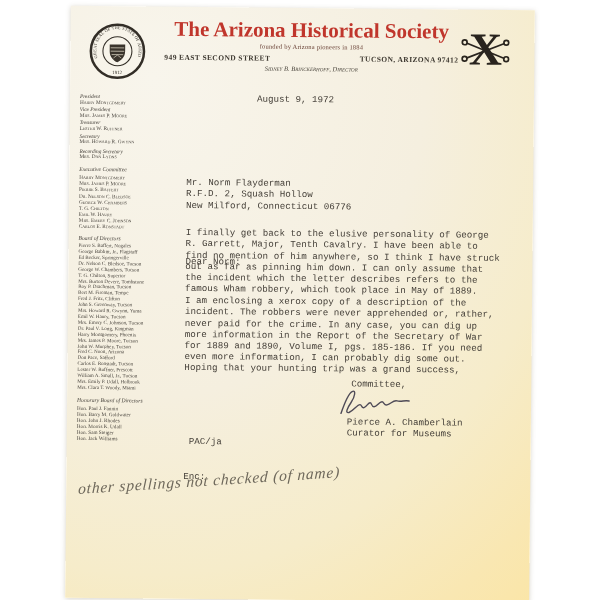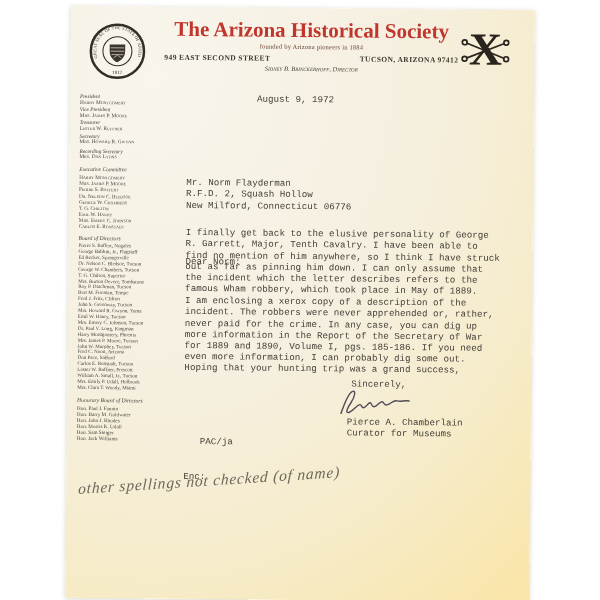--- a/index.html
+++ b/index.html
@@ -36,21 +36,21 @@
   .date{left:70px;top:2px;}
   .recipient{left:0;top:86px;}
   .salutation{left:0;top:121px;margin-top:44px;}
   .para1{left:0;top:136px;}
   .para2{left:0;top:204px;}
   .para3{left:0;top:271px;}
   .closing{left:167px;top:286px;}
   .signature{position:absolute;left:150px;top:296px;width:82px;height:30px;}
   .signer-name{left:163px;top:324px;}
   .signer-title{left:163px;top:335px;}
-  .reference{left:16px;top:345px;}
+  .reference{left:5px;top:345px;}
   .enclosure{left:0;top:380px;}
   
   .handwritten{position:absolute;left:12px;top:474px;width:420px;
                font-family:"Liberation Serif",serif;font-style:italic;
                font-size:15.5px;color:#6e685b;letter-spacing:.8px;
                transform:rotate(-4.2deg) skewX(-6deg);transform-origin:0 50%;}
 </style>
 </head>
 <body>
 
@@ -180,21 +180,21 @@
 out as far as pinning him down.  I can only assume that
 the incident which the letter describes refers to the
 famous Wham robbery, which took place in May of 1889.</div>
       <div class="para2">I am enclosing a xerox copy of a description of the
 incident.  The robbers were never apprehended or, rather,
 never paid for the crime.  In any case, you can dig up
 more information in the Report of the Secretary of War
 for 1889 and 1890, Volume I, pgs. 185-186.  If you need
 even more information, I can probably dig some out.</div>
       <div class="para3">Hoping that your hunting trip was a grand success,</div>
-      <div class="closing">Sincerely,</div>
+      <div class="closing">Committee,</div>
       <svg class="signature" viewBox="0 0 80 30">
         <path d="M6,25 C9,16 13,5 17,3 C21,1 20,8 16,14 C12,20 10,25 14,24 C19,22 22,16 25,16 C27,16 26,20 29,19 C32,18 33,14 35,14 C37,14 36,18 39,18 C42,18 44,13 47,13 C49,13 49,17 52,16 C56,15 58,11 62,12 C66,13 70,11 74,12" stroke="#4f4b57" stroke-width="1.4" fill="none" stroke-linecap="round"></path>
       </svg>
       <div class="signer-name">Pierce A. Chamberlain</div>
       <div class="signer-title">Curator for Museums</div>
       <div class="reference">PAC/ja</div>
       <div class="enclosure">Enc:</div>
     </main>
 
     <div class="handwritten">other spellings not checked (of name)</div>

